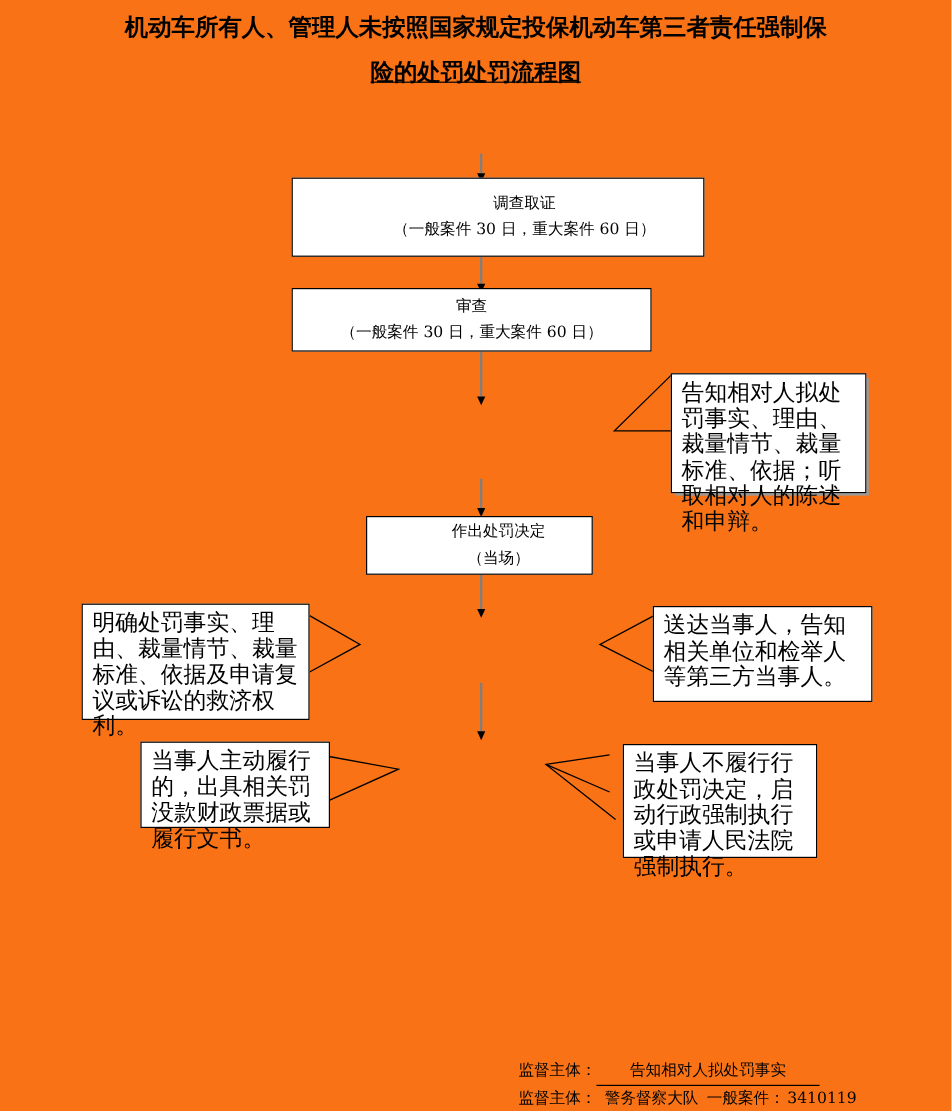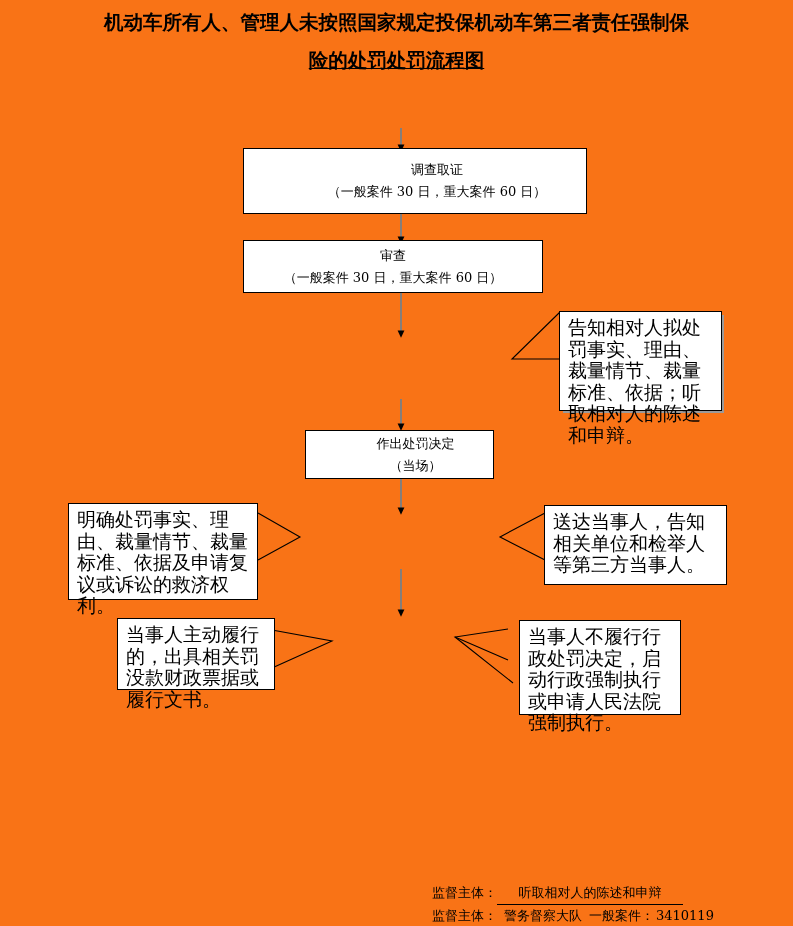--- a/index.html
+++ b/index.html
@@ -178,20 +178,20 @@
   <div class="note" style="left:117px; top:618px; width:158px; height:72px;">
     <span>当事人主动履行的，出具相关罚没款财政票据或履行文书。</span>
   </div>
 
   <div class="note" style="left:519px; top:620px; width:162px; height:95px;">
     <span>当事人不履行行政处罚决定，启动行政强制执行或申请人民法院强制执行。</span>
   </div>
 
   <div class="footer">
     <span class="row">
-      <span>监督主体：</span><span class="u u-org">听取相对人的陈述和申辩</span>
+      <span>监督主体：</span><span class="u u-org">告知相对人拟处罚事实</span>
     </span>
     <span class="row">
       <span>监督主体：</span><span class="u u-sup">警务督察大队</span><span>一般案件：</span><span class="u u-phone">3410119</span>
     </span>
   </div>
 
 </div>
 
 </body></html>

